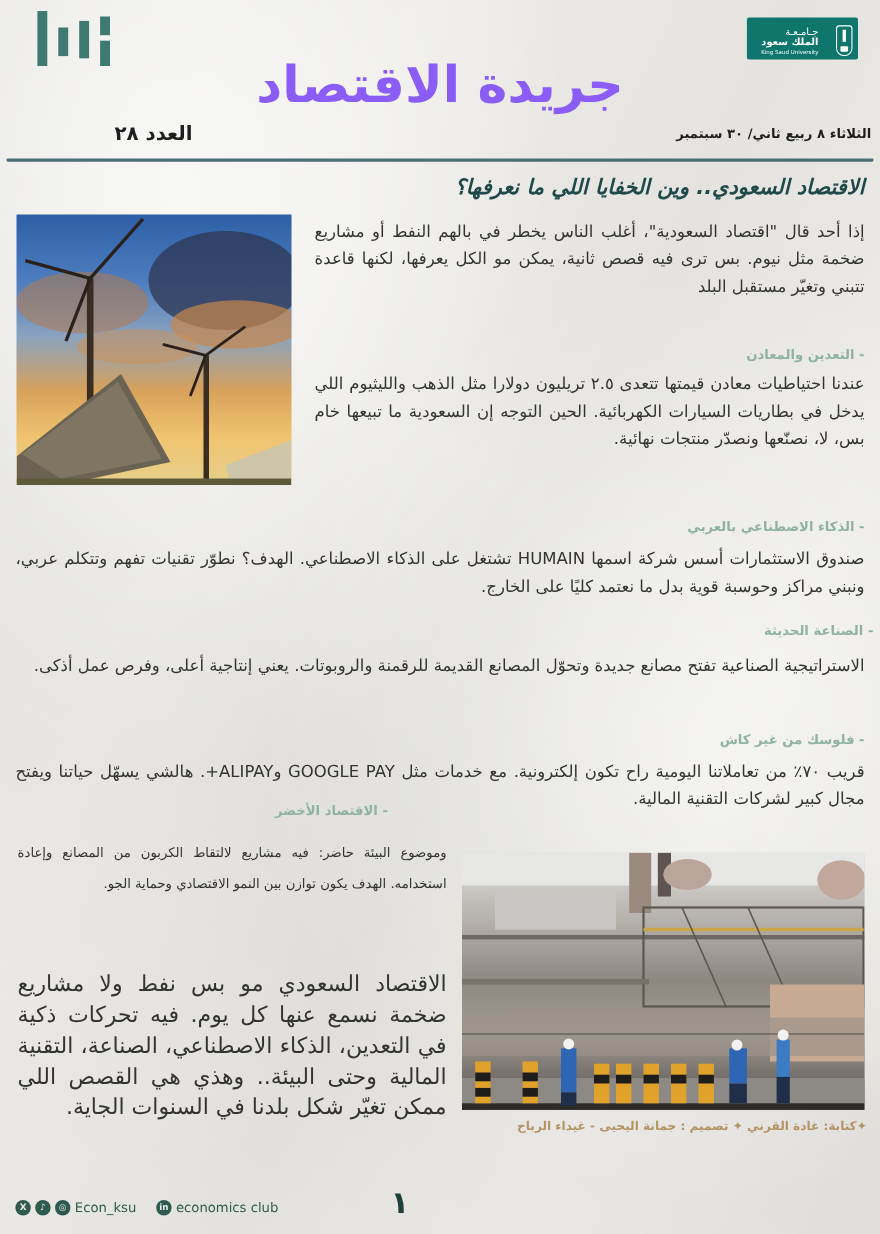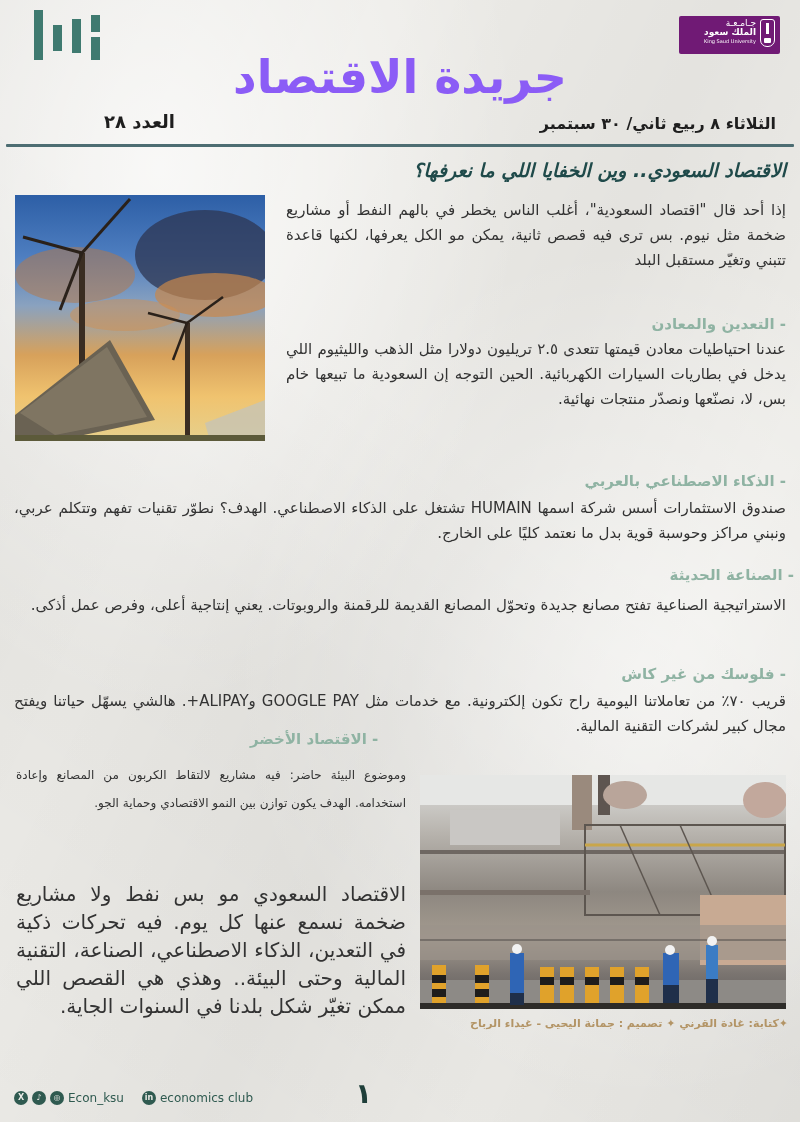--- a/index.html
+++ b/index.html
@@ -15,52 +15,52 @@
         #ecebe7;
       color: #2c2c2c;
     }
     .abs { position: absolute; }
 
     
     .club-logo { left: 34px; top: 8px; width: 72px; height: 54px; }
     .club-logo .bar { position: absolute; background: #3f7a70; }
     .ksu-logo {
       right: 20px; top: 16px; width: 101px; height: 38px;
-      background: #701a75; border-radius: 2px; direction: rtl;
-      display: flex; align-items: flex-start; padding: 3px 5px; gap: 4px;
+      background: #0f766e; border-radius: 2px; direction: rtl;
+      display: flex; align-items: flex-end; padding: 3px 5px; gap: 16px;
     }
     .ksu-emblem { width: 15px; height: 28px; border: 1.5px solid #fff; border-radius: 3px 3px 7px 7px; position: relative; }
     .ksu-emblem::before { content: ""; position: absolute; left: 5px; top: 3px; width: 3px; height: 11px; background: #fff; }
     .ksu-emblem::after { content: ""; position: absolute; left: 3px; bottom: 3px; width: 7px; height: 5px; background: #fff; border-radius: 1px; }
     .ksu-text { color: #fff; display: flex; flex-direction: column; line-height: 1; }
     .ksu-text .ar1 { font-size: 9px; letter-spacing: 2px; }
     .ksu-text .ar2 { font-size: 9px; font-weight: bold; }
     .ksu-text .en { font-size: 5px; direction: ltr; margin-top: 2px; }
 
     .masthead {
       left: 0; width: 800px; top: 54px; text-align: center;
       font-family: "DejaVu Sans", sans-serif; font-weight: bold;
       font-size: 46px; color: #8b5cf6; direction: rtl; line-height: 1;
     }
-    .date-line { right: 24px; top: 114px; font-size: 16px; font-weight: bold; direction: rtl; color: #1e1e1e; }
+    .date-line { right: 8px; top: 114px; font-size: 12px; font-weight: bold; direction: rtl; color: #1e1e1e; }
     .issue-line { left: 76px; top: 111px; font-size: 18px; font-weight: bold; direction: rtl; color: #1e1e1e; margin-left: 28px; }
     .divider { left: 6px; right: 6px; top: 144px; height: 3px; background: #4d6d72; border-radius: 1px; }
 
     
     .article-title {
       right: 14px; top: 159px; width: 520px; text-align: right; direction: rtl;
       font-size: 19px; font-weight: bold; color: #1f4a4a; font-style: italic;
     }
     .para {
       position: absolute; direction: rtl; text-align: justify; text-align-last: right;
       font-size: 15px; line-height: 25px; color: #333;
     }
     .sec-head {
       position: absolute; direction: rtl; text-align: right;
-      font-size: 15px; font-weight: bold; color: #8fb3a3;
+      font-size: 12px; font-weight: bold; color: #8fb3a3;
     }
 
     
     .photo-wind {
       left: 15px; top: 195px; width: 250px; height: 246px; overflow: hidden;
       background: linear-gradient(180deg, #2d5fa6 0%, #4e7ec0 25%, #8aa2bf 45%, #d7a15b 65%, #f0c36f 82%, #e6d08c 100%);
     }
     .photo-refinery {
       left: 420px; top: 775px; width: 366px; height: 234px; overflow: hidden;
       background: linear-gradient(180deg, #dfe0de 0%, #b7b3ad 25%, #8d8780 50%, #a59c90 70%, #7a7470 85%, #5f5c5a 100%);

